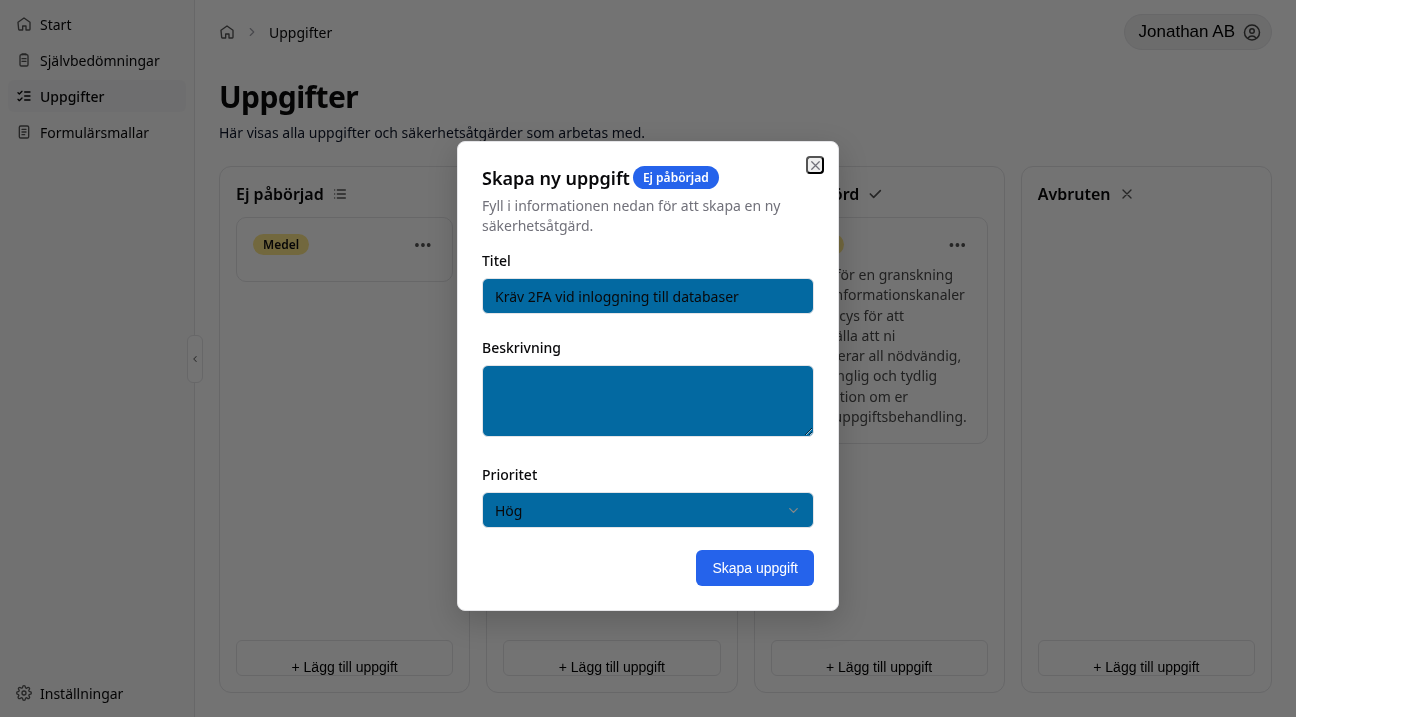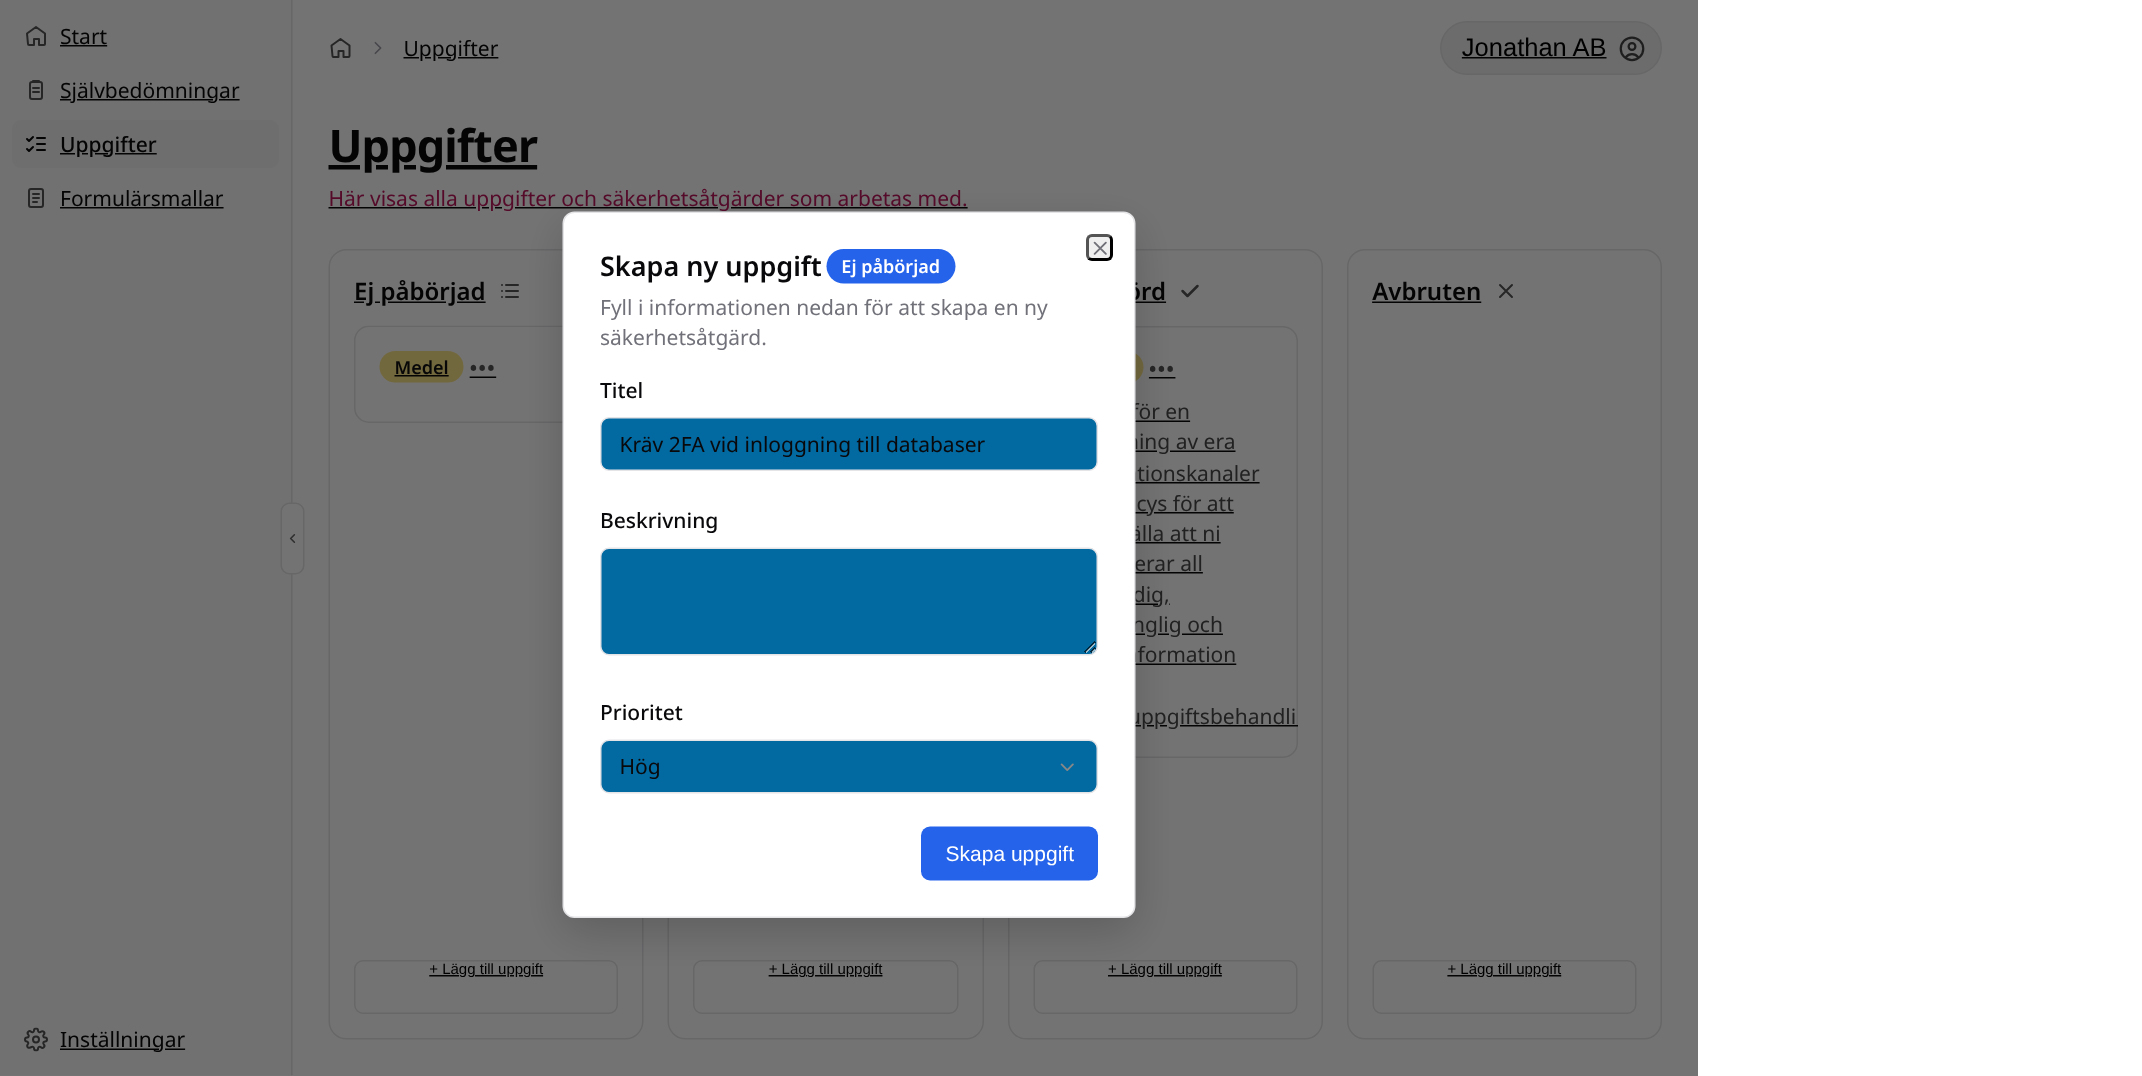--- a/index.html
+++ b/index.html
@@ -6,24 +6,23 @@
   html, body { height: 100%; }
   body {
     font-family: ui-sans-serif, system-ui, -apple-system, "Segoe UI", Roboto, Helvetica, Arial, sans-serif;
     font-size: 14px;
     color: #09090b;
     background: #ffffff;
     overflow: hidden;
   }
   .app {
     display: flex;
-    width: 1132px;
+    width: 1296px;
     height: 717px;
     position: relative;
-    text-decoration: underline;
   }
   
   .sidebar {
     width: 195px;
     background: #fafafa;
     border-right: 1px solid #e4e4e7;
     display: flex;
     flex-direction: column;
     padding: 8px;
   }
@@ -93,21 +92,21 @@
   }
   .account-pill .avatar-icon { width: 18px; height: 18px; color:#444; display:flex;align-items:center;}
   .content {
     flex: 1;
     padding: 12px 24px 24px 24px;
     display: flex;
     flex-direction: column;
     overflow: hidden;
   }
   .page-title { font-size: 30px; font-weight: 700; letter-spacing: -0.02em; margin-bottom: 6px; }
-  .page-subtitle { font-size: 14px; color: #be185d; margin-bottom: 24px; }
+  .page-subtitle { font-size: 14px; color: #0f172a; margin-bottom: 24px; }
   .board {
     display: grid;
     grid-template-columns: repeat(4, 1fr);
     gap: 16px;
     flex: 1;
     min-height: 0;
   }
   .column {
     border: 1px solid #e4e4e7;
     border-radius: 12px;
@@ -120,42 +119,42 @@
   .col-header { display: flex; align-items: center; gap: 8px; margin-bottom: 12px; }
   .col-title { font-size: 16px; font-weight: 600; }
   .col-icon { color:#555; display:flex;align-items:center;}
   .cards { flex: 1; display: flex; flex-direction: column; gap: 16px; overflow-y: auto; }
   .card {
     border: 1px solid #e4e4e7;
     border-radius: 10px;
     padding: 16px;
     background: #fff;
   }
-  .card-top { display: flex; justify-content: flex-start; align-items: center; margin-bottom: 10px; }
+  .card-top { display: flex; justify-content: space-between; align-items: center; margin-bottom: 10px; }
   .badge {
     font-size: 12px;
     font-weight: 600;
     padding: 2px 10px;
     border-radius: 999px;
     display: inline-flex;
     align-items: center;
   }
   .badge.medel { background: #fde68a; color: #111; }
   .badge.dialog-badge { background: #2563eb; color: #fff; font-size: 12px; font-weight: 600; padding: 3px 10px; }
   .more-btn { color: #555; cursor: pointer; padding: 4px; border-radius: 4px; font-weight:700; letter-spacing:1px; font-size:13px; height:18px; display:flex; align-items:center;}
   .card-text { font-size: 14px; color: #4b4b4b; line-height: 1.45; }
   .add-btn {
     height: 36px;
     border: 1px solid #e4e4e7;
     border-radius: 6px;
     background: #fff;
-    font-size: 10px;
+    font-size: 14px;
     font-weight: 500;
     display: flex;
-    align-items: flex-start;
+    align-items: flex-end;
     justify-content: center;
     cursor: pointer;
     margin-top: 12px;
   }
   
   .overlay {
     position: absolute;
     inset: 0;
     background: rgba(0,0,0,0.55);
     z-index: 50;

